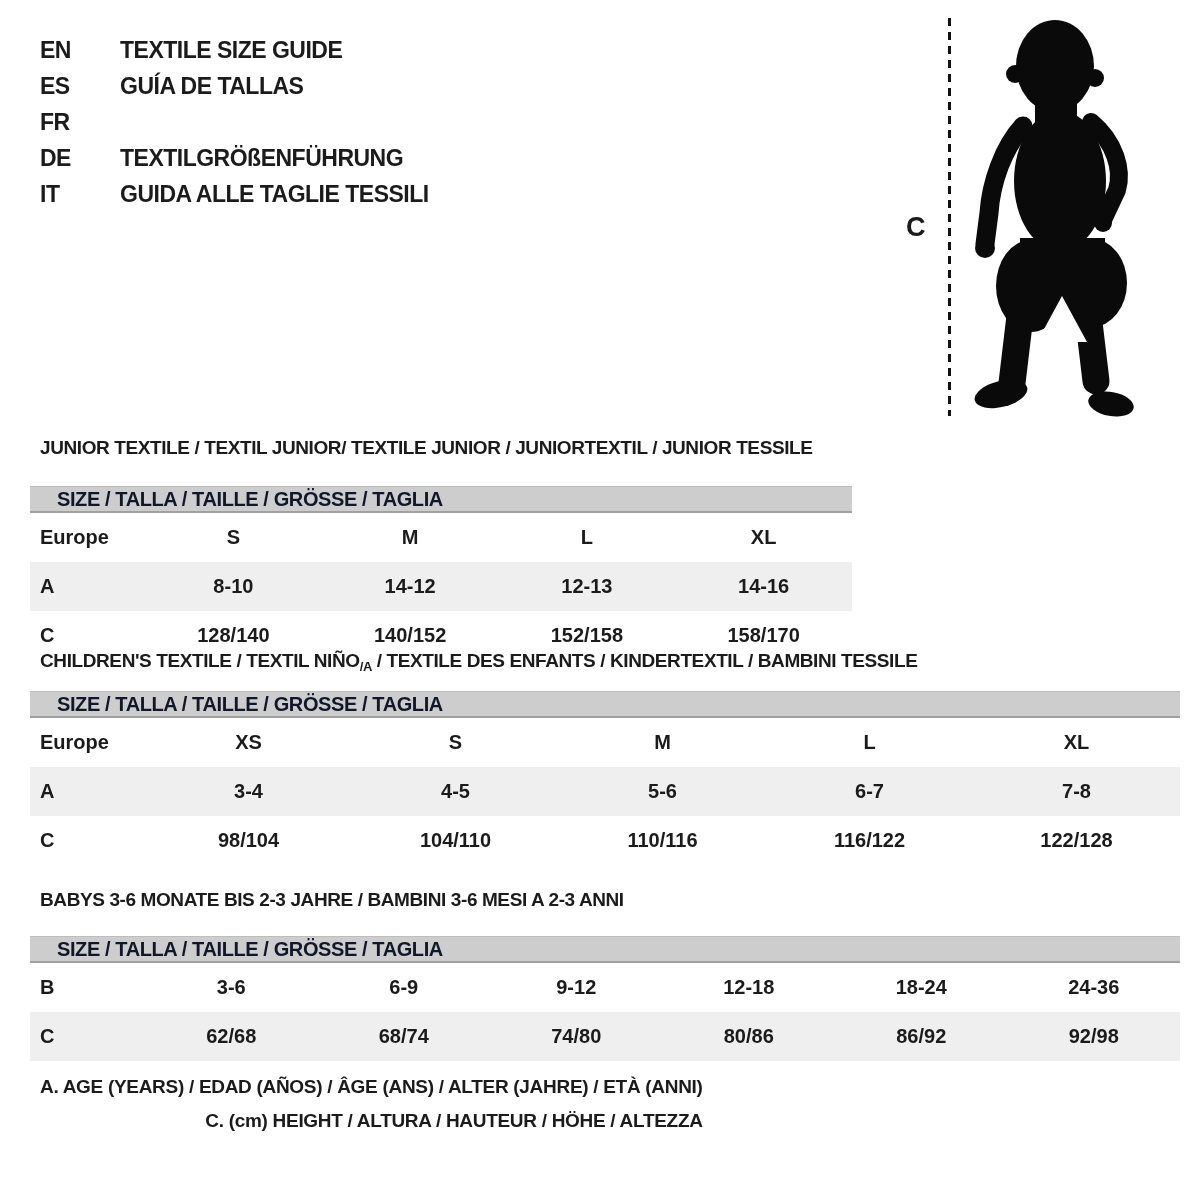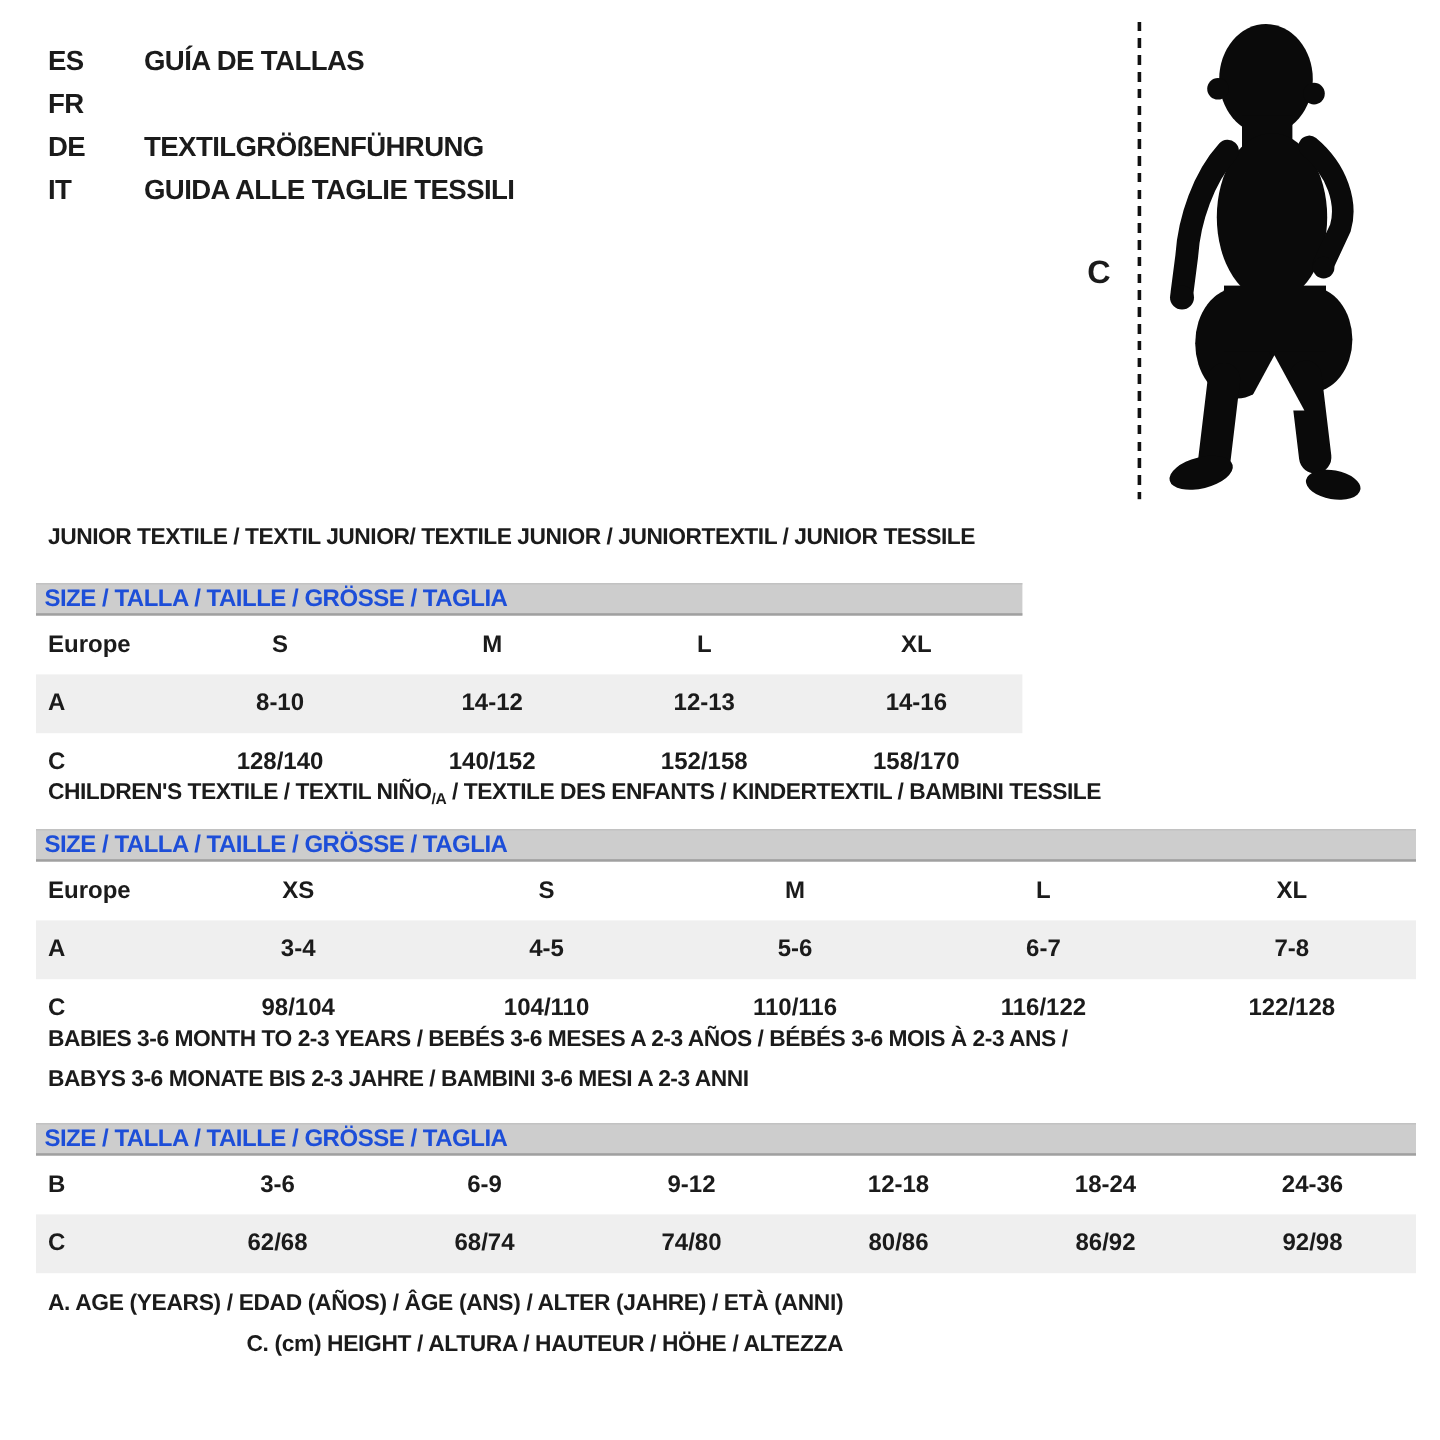--- a/index.html
+++ b/index.html
@@ -20,36 +20,40 @@
   }
   .measure-label{position:absolute;left:906px;top:212px;font-size:27px;}
   .toddler{position:absolute;left:965px;top:18px;}
   
   .section-title{position:absolute;left:40px;font-size:19px;letter-spacing:-0.4px;white-space:nowrap;}
   .sub{font-size:13px;vertical-align:-4px;}
   
   .table{position:absolute;left:30px;}
   .thead{
     height:24px;line-height:24px;background:#cdcdcd;border-top:1px solid #bdbdbd;
-    border-bottom:2px solid #a0a0a0;padding-left:7px;font-size:20px;letter-spacing:-0.4px;color:#1d4ed8;
+    border-bottom:2px solid #a0a0a0;padding-left:27px;font-size:20px;letter-spacing:-0.4px;color:#0f172a;
   }
   .trow{display:flex;height:49px;align-items:center;font-size:20px;}
   .trow.alt{background:#efefef;}
   .tlabel{width:115px;padding-left:10px;box-sizing:border-box;}
   .tcell{flex:1;text-align:center;}
   
   .footnotes{position:absolute;left:40px;top:1070px;text-align:right;}
   .footnote{height:34px;line-height:34px;font-size:19px;letter-spacing:-0.3px;white-space:nowrap;}
 </style>
 </head>
 <body>
 
 <div class="page">
 
   <div class="lang-list">
+      <div class="lang-row">
+        <div class="lang-code">EN</div>
+        <div>TEXTILE SIZE GUIDE</div>
+      </div>
       <div class="lang-row">
         <div class="lang-code">ES</div>
         <div>GUÍA DE TALLAS</div>
       </div>
       <div class="lang-row">
         <div class="lang-code">FR</div>
       </div>
       <div class="lang-row">
         <div class="lang-code">DE</div>
         <div>TEXTILGRÖßENFÜHRUNG</div>
@@ -143,21 +147,20 @@
           <div class="tlabel">C</div>
           <div class="tcell">98/104</div>
           <div class="tcell">104/110</div>
           <div class="tcell">110/116</div>
           <div class="tcell">116/122</div>
           <div class="tcell">122/128</div>
         </div>
       </div>
   </div>
 
-  <div class="section-title" style="top:856px">BABIES 3-6 MONTH TO 2-3 YEARS / BEBÉS 3-6 MESES A 2-3 AÑOS / BÉBÉS 3-6 MOIS À 2-3 ANS /</div>
   <div class="section-title" style="top:889px">BABYS 3-6 MONATE BIS 2-3 JAHRE / BAMBINI 3-6 MESI A 2-3 ANNI</div>
   <div class="table" style="top:936px;width:1150px">
     <div class="thead">SIZE / TALLA / TAILLE / GRÖSSE / TAGLIA</div>
     <div>
         <div class="trow">
           <div class="tlabel">B</div>
           <div class="tcell">3-6</div>
           <div class="tcell">6-9</div>
           <div class="tcell">9-12</div>
           <div class="tcell">12-18</div>

